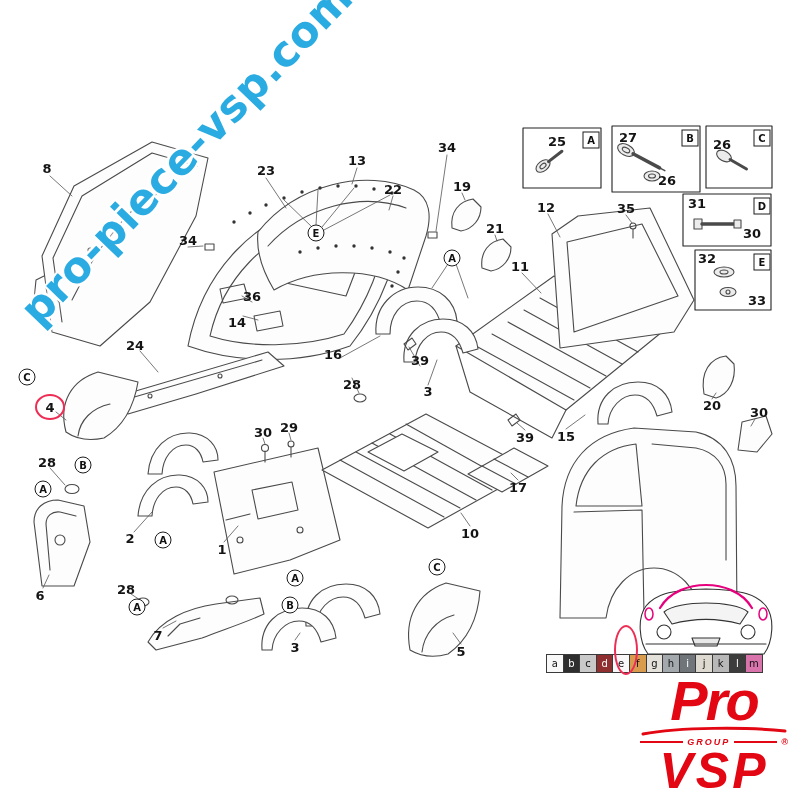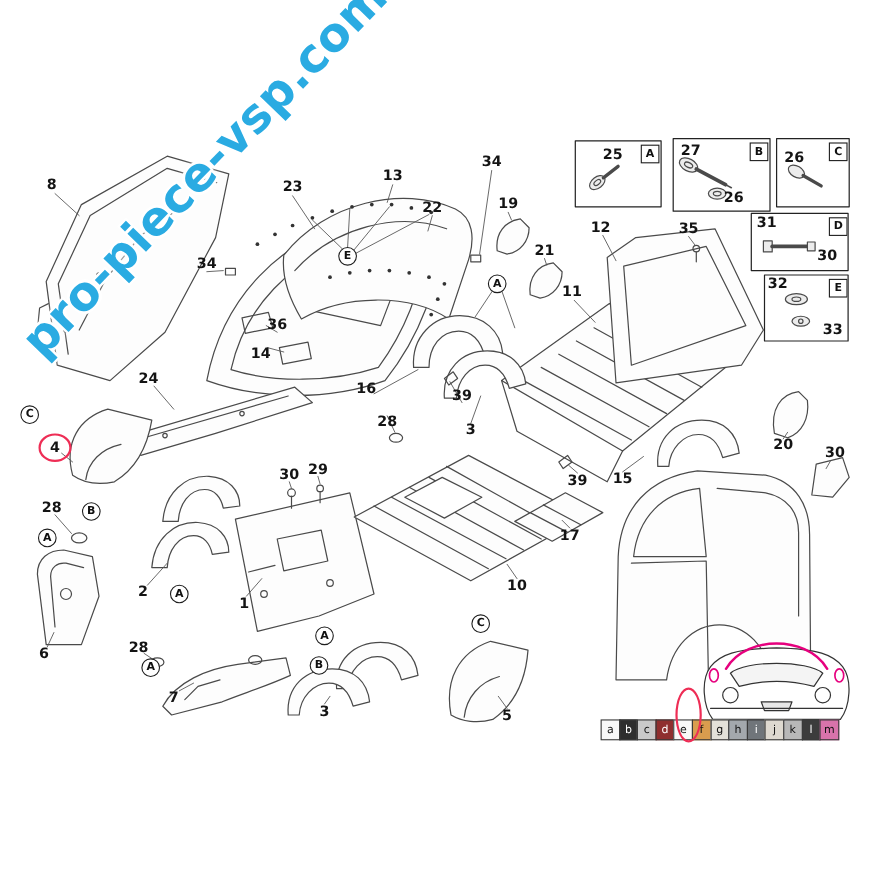--- a/index.html
+++ b/index.html
@@ -429,19 +429,34 @@
       <div class="legend-tile" style="background: rgb(217, 156, 78); color: rgb(17, 17, 17);">f</div>
       <div class="legend-tile" style="background: rgb(227, 225, 217); color: rgb(17, 17, 17);">g</div>
       <div class="legend-tile" style="background: rgb(163, 168, 173); color: rgb(17, 17, 17);">h</div>
       <div class="legend-tile" style="background: rgb(112, 117, 122); color: rgb(255, 255, 255);">i</div>
       <div class="legend-tile" style="background: rgb(222, 217, 208); color: rgb(17, 17, 17);">j</div>
       <div class="legend-tile" style="background: rgb(184, 184, 184); color: rgb(17, 17, 17);">k</div>
       <div class="legend-tile" style="background: rgb(60, 60, 60); color: rgb(255, 255, 255);">l</div>
       <div class="legend-tile" style="background: rgb(216, 115, 171); color: rgb(17, 17, 17);">m</div>
     </div>
 
+  <div class="logo">
+    <div class="logo-pro">
+      <span>Pro</span>
+    </div>
+    <svg class="logo-swoosh" width="150" height="10" viewBox="0 0 150 10">
+      <path d="M4 8 C40 1 110 1 146 5" stroke="#e30613" stroke-width="3" fill="none" stroke-linecap="round"></path>
+    </svg>
+    <div class="logo-group-row">
+      <span class="gline"></span>
+      <span>GROUP</span>
+      <span class="gline"></span>
+      <span class="reg">®</span>
+    </div>
+    <div class="logo-vsp">VSP</div>
+  </div>
 
   <div>
       <div class="highlight-ellipse" style="left: 50px; top: 407px; width: 30px; height: 26px; border-color: rgb(238, 45, 85);"></div>
       <div class="highlight-ellipse" style="left: 626px; top: 650px; width: 24px; height: 50px; border-color: rgb(238, 45, 85);"></div>
     </div>
 
 </div>
 
 </body></html>

